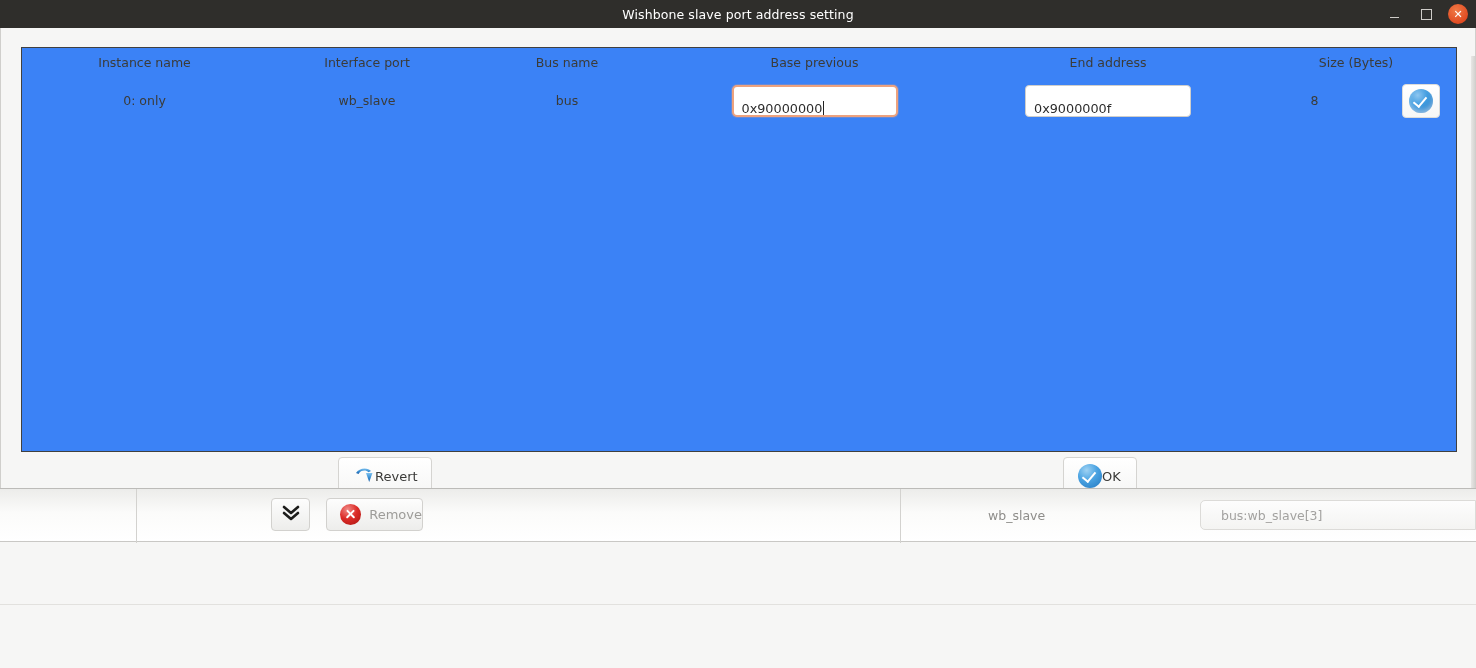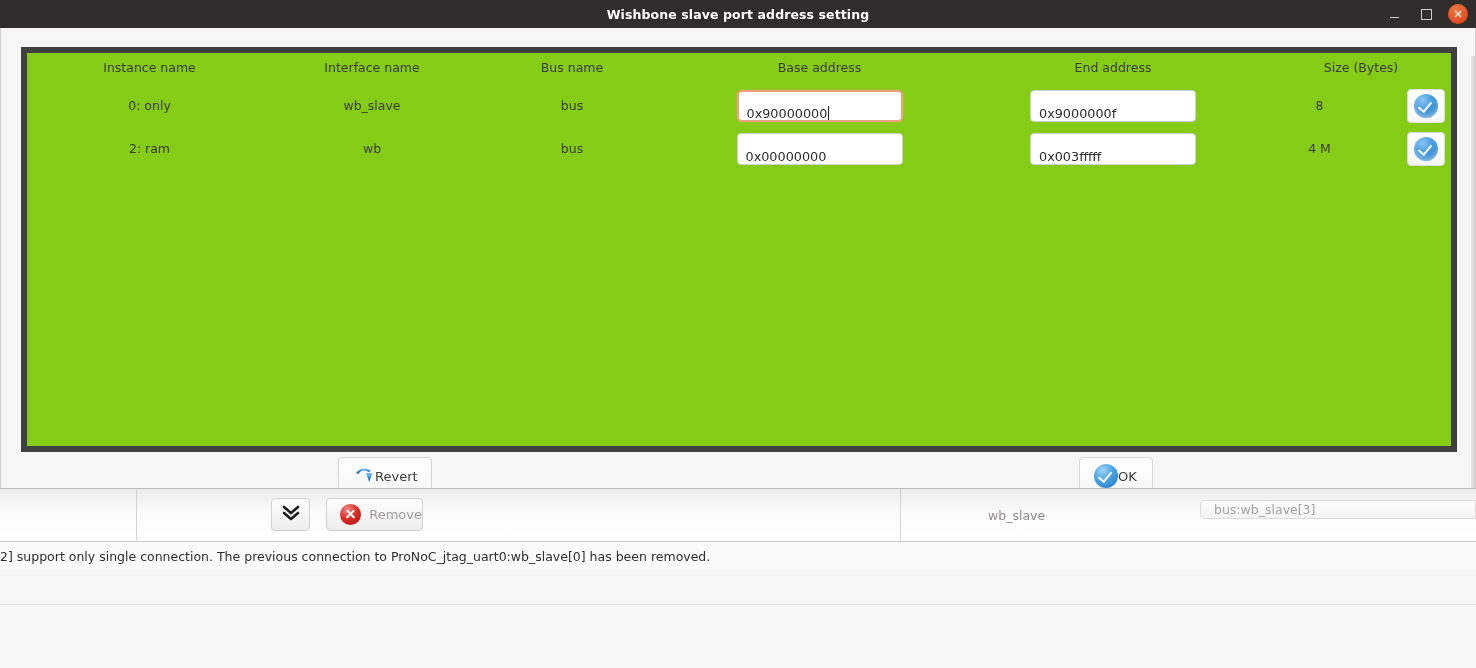--- a/index.html
+++ b/index.html
@@ -13,21 +13,21 @@
   }
   .root { position: relative; width: 1476px; height: 668px; }
 
   
   .titlebar {
     position: absolute; left: 0; top: 0; width: 1476px; height: 28px;
     background: #2f2e2b;
     display: flex; align-items: center; justify-content: center;
   }
   .titlebar-title {
-    color: #ffffff; font-size: 12.5px; font-weight: bold;
+    color: #ffffff; font-size: 12.5px; font-weight: normal;
     letter-spacing: 0.1px;
   }
   .win-ctrls {
     position: absolute; right: 8px; top: 0; height: 28px;
     display: flex; align-items: center; gap: 16px;
   }
   .win-btn {
     width: 16px; height: 16px; display: flex; align-items: center;
     justify-content: center; color: #d6d4d0; font-size: 12px; line-height: 1;
   }
@@ -50,22 +50,22 @@
   
   .dialog {
     position: absolute; left: 0; top: 28px; width: 1476px; height: 460px;
     background: #f6f6f5;
     border-left: 1px solid #d0cfcc;
     border-right: 1px solid #d0cfcc;
   }
   .panel {
     position: absolute; left: 20px; top: 19px;
     width: 1436px; height: 405px;
-    background: #84cc16;
-    border: 6px solid #404040;
+    background: #3b82f6;
+    border: 1px solid #404040;
   }
 
   
   table.addr { width: 100%; border-collapse: collapse; table-layout: fixed; }
   table.addr th {
     font-weight: normal; font-size: 12.5px; color: #3b3b38;
     padding: 7px 0 9px 0; text-align: center;
   }
   table.addr td {
     font-size: 12.5px; color: #3b3b38; text-align: center;
@@ -122,21 +122,21 @@
   .btn-row { position: absolute; left: 0; top: 425px; width: 1476px; height: 48px; }
   .btn {
     position: absolute; height: 38px;
     border: 1px solid #d5d4d1; border-radius: 4px;
     background: linear-gradient(#ffffff, #f6f6f5);
     display: flex; align-items: center; 
     padding: 0 14px;
     font-size: 13px; color: #3a3a38;
   }
   .btn-revert { left: 337px; top: 4px; width: 94px; }
-  .btn-ok { left: 1062px; top: 4px; width: 74px; margin-left: 16px; }
+  .btn-ok { left: 1062px; top: 4px; width: 74px; }
 
   .ico-revert {
     width: 22px; height: 22px; position: relative; flex: none;
   }
   .ico-revert svg { display: block; }
   .ico-ok {
     width: 24px; height: 24px; border-radius: 50%; flex: none;
     background: radial-gradient(circle at 36% 26%, #9fd2f3 0%, #4aa3e2 44%, #2277c0 100%);
     position: relative;
   }
@@ -179,25 +179,25 @@
     content: ""; position: absolute; left: 4.6px; top: 9.3px;
     width: 11px; height: 2.4px; background: #fff; border-radius: 1px;
   }
   .ico-remove::before { transform: rotate(45deg); }
   .ico-remove::after  { transform: rotate(-45deg); }
 
   .bg-label {
     position: absolute; font-size: 12.5px; color: #8e8d8a;
   }
   .bg-field {
-    position: absolute; left: 1200px; top: 500px; width: 276px; height: 19px;
+    position: absolute; left: 1200px; top: 500px; width: 276px; height: 30px;
     border: 1px solid #dcdbd8; border-top-left-radius: 5px; border-bottom-left-radius: 5px;
     background: linear-gradient(#fdfdfd, #f4f4f2);
     font-size: 12.5px; color: #a3a2a0;
-    display: flex; align-items: center; padding-left: 13px;
+    display: flex; align-items: center; padding-left: 20px;
   }
 
   .status-bar {
     position: absolute; left: 0; top: 542px; width: 1476px; height: 28px;
     background: #fafafa;
     display: flex; align-items: center;
   }
   .status-text { font-size: 12.5px; color: #2e2e2c; padding-left: 0px; }
 
   .gap-area {
@@ -241,46 +241,35 @@
             <col class="c-intf">
             <col class="c-bus">
           <col class="c-base">
             <col class="c-end">
             <col class="c-size">
             <col class="c-chk">
         </colgroup>
         <thead>
           <tr>
             <th>Instance name</th>
-            <th>Interface name</th>
+            <th>Interface port</th>
             <th>Bus name</th>
-            <th>Base address</th>
+            <th>Base previous</th>
             <th>End address</th>
             <th colspan="2">Size (Bytes)</th>
           </tr>
         </thead>
         <tbody>
             <tr>
               <td>0: only</td>
               <td>wb_slave</td>
               <td>bus</td>
               <td class="cell-base"><div class="addr-input focused"><span>0x90000000</span><span class="caret"></span></div></td>
               <td class="cell-end"><div class="addr-input"><span>0x9000000f</span></div></td>
               <td class="cell-size">8</td>
-              <td><div class="chk-btn">
-                  <span class="chk-circle"></span>
-                </div></td>
-            </tr>
-            <tr>
-              <td>2: ram</td>
-              <td>wb</td>
-              <td>bus</td>
-              <td class="cell-base"><div class="addr-input"><span>0x00000000</span></div></td>
-              <td class="cell-end"><div class="addr-input"><span>0x003fffff</span></div></td>
-              <td class="cell-size">4 M</td>
               <td><div class="chk-btn">
                   <span class="chk-circle"></span>
                 </div></td>
             </tr>
           </tbody>
       </table>
     </div>
 
     <div class="btn-row">
       <div class="btn btn-revert">
@@ -326,23 +315,20 @@
     <span class="ico-remove"></span>
     <span>Remove</span>
   </div>
 
   <div class="bg-label" style="left:988px; top:508px;">wb_slave</div>
 
   <div class="bg-field">
     <span>bus:wb_slave[3]</span>
   </div>
 
-  <div class="status-bar">
-    <span class="status-text">2] support only single connection.  The previous connection to ProNoC_jtag_uart0:wb_slave[0] has been removed.</span>
-  </div>
 
   <div class="gap-area"></div>
 
   <div class="toolbar">
     
     
 
     
 
     

